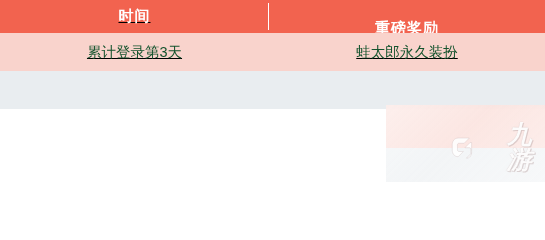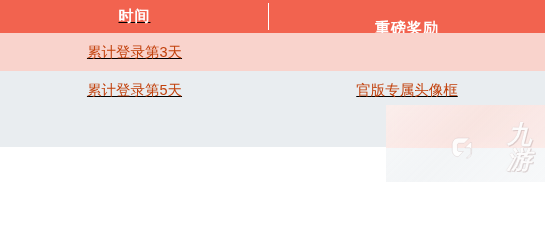--- a/index.html
+++ b/index.html
@@ -61,21 +61,21 @@
     align-items: center;
   }
   .table-row.odd  { background: #f9d3cc; }
   .table-row.even { background: #e9edf0; }
 
   .td {
     display: flex;
     align-items: center;
     justify-content: center;
     height: 100%;
-    color: #c2410c;
+    color: #14532d;
     font-size: 14.5px;
     white-space: nowrap;
   }
   .td-time   { width: 269px; }
   .td-reward { width: 276px; }
 
   
   .watermark-overlay {
     position: absolute;
     left: 386px;
@@ -136,26 +136,23 @@
   <div class="table-header">
     <div class="th th-time">时间</div>
     <div class="header-divider"></div>
     <div class="th th-reward">重磅奖励</div>
   </div>
 
   <div class="table-body">
 
     <div class="table-row odd">
       <div class="td td-time">累计登录第3天</div>
+      <div class="td td-reward">蛙太郎永久装扮</div>
     </div>
 
-    <div class="table-row even">
-      <div class="td td-time">累计登录第5天</div>
-      <div class="td td-reward">官版专属头像框</div>
-    </div>
 
 
     <div class="table-row even">
       <div class="td td-reward"></div>
     </div>
 
   </div>
 
   <div class="watermark-overlay">
     <div class="watermark-haze"></div>

